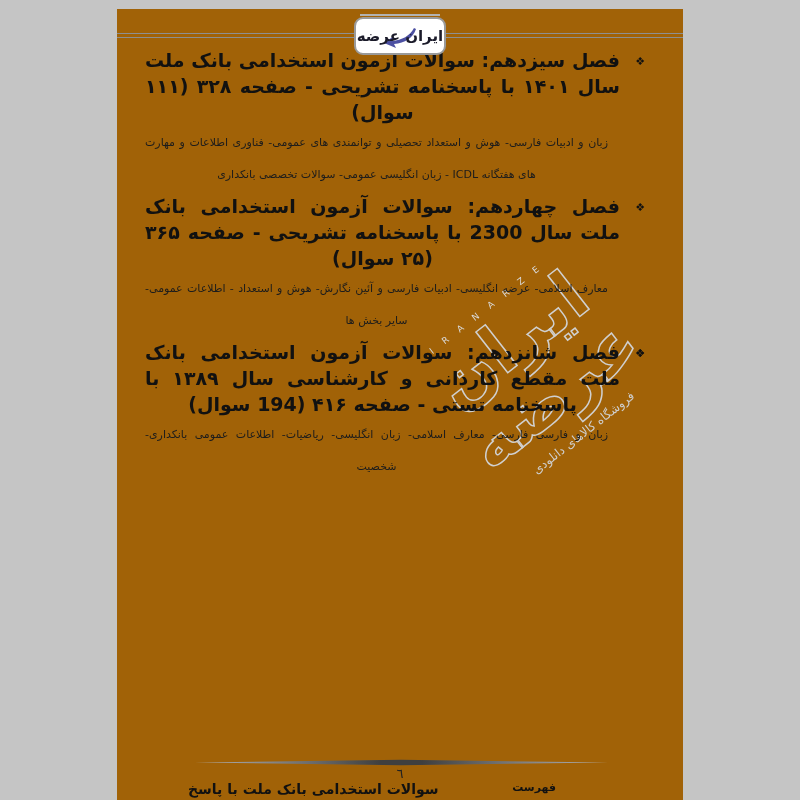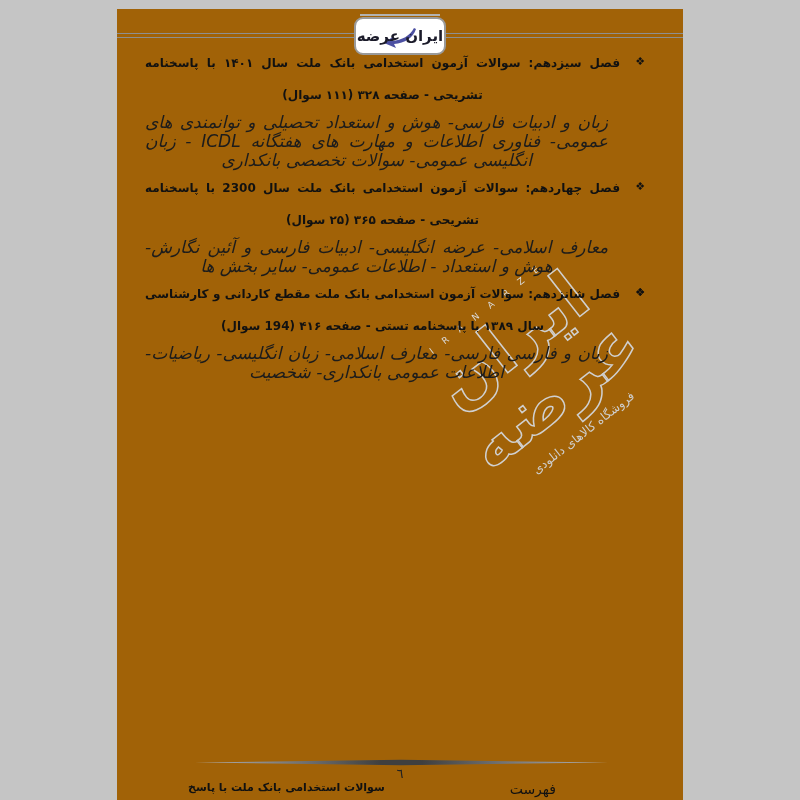--- a/index.html
+++ b/index.html
@@ -39,29 +39,28 @@
     position:absolute;left:28px;top:38px;width:500px;
     padding-right:10px;box-sizing:border-box;
     direction:rtl;z-index:2;
   }
   .chapter{position:relative;padding-right:15px;}
   .bullet{
     position:absolute;right:-10px;top:9px;
     font-size:11px;color:#111111;line-height:1;
   }
   .chapter-title{
-    font-size:12px;font-weight:bold;color:#111111;
-    line-height:32px;text-align:justify;text-align-last:center;
+    font-size:19px;font-weight:bold;color:#111111;
+    line-height:26px;text-align:justify;text-align-last:center;
     margin:0;
   }
   .chapter-topics{
-    font-size:17px;color:#1c1c1c;
-    line-height:19px;text-align:justify;text-align-last:center;
+    font-size:11px;color:#1c1c1c;
+    line-height:32px;text-align:justify;text-align-last:center;
     margin:2px 12px 2px 0;
-    font-style:italic;
   }
   
   .watermark{
     position:absolute;left:250px;top:270px;width:380px;height:240px;
     transform:rotate(-38deg);transform-origin:center center;
     z-index:1;pointer-events:none;text-align:center;
   }
   .wm-latin{
     font-size:9px;letter-spacing:5px;color:#dadada;display:block;
     margin-bottom:2px;
@@ -75,25 +74,25 @@
     display:block;margin-top:8px;
   }
   
   .footer-line{position:absolute;left:78px;top:750px;}
   .footer-pagenum{
     position:absolute;left:0;top:757px;width:566px;text-align:center;
     font-size:13px;color:#222222;
   }
   .footer-label-right{
     position:absolute;right:127px;top:772px;
-    font-size:14px;font-weight:normal;color:#111111;direction:rtl;
+    font-size:11px;font-weight:bold;color:#111111;direction:rtl;
   }
   .footer-label-left{
     position:absolute;left:71px;top:772px;
-    font-size:11px;font-weight:bold;color:#111111;direction:rtl;
+    font-size:14px;font-weight:bold;color:#111111;direction:rtl;
   }
   .bottom-bar{
     position:absolute;left:0;bottom:0;width:566px;height:9px;
     background:#4f4f4f;
   }
 </style>
 </head>
 <body>
 
 <div class="sheet">

